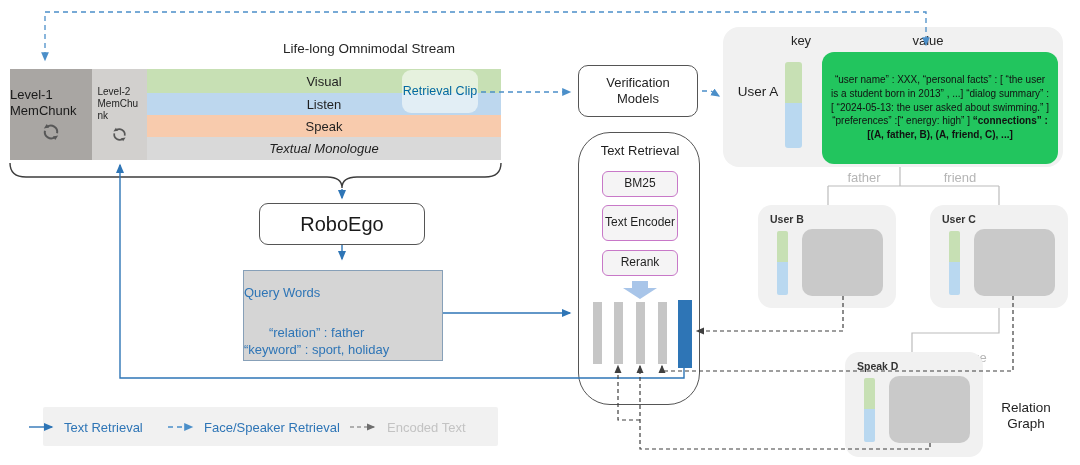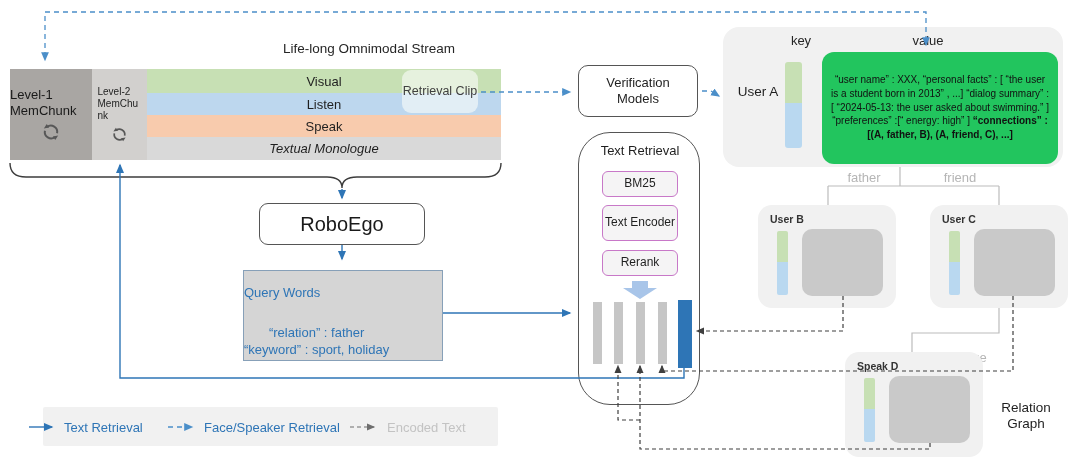--- a/index.html
+++ b/index.html
@@ -14,21 +14,21 @@
   .l1 { left:10px; top:69px; width:82px; height:91px; background:#a9a6a3; font-size:13px; color:#1a1a1a; line-height:1.2; }
   .l2 { left:92px; top:69px; width:55px; height:91px; background:#d2d0ce; font-size:10px; line-height:1.2; }
   .l2 .wrapword { width:44px; overflow-wrap:anywhere; }
   .sync { margin-top:4px; }
   .srow { left:147px; width:354px; display:flex; align-items:center; justify-content:center; font-size:13px; color:#1f1f1f; }
   .r1 { top:69px; height:24px; background:#c7e0b4; }
   .r2 { top:93px; height:22px; background:#bdd7ee; }
   .r3 { top:115px; height:22px; background:#f8cbad; }
   .r4 { top:137px; height:23px; background:#d9d9d9;font-style:italic; }
   .clip { left:402px; top:70px; width:76px; height:43px; background:rgba(248,252,248,0.62); border-radius:9px;
-          color:#404040; font-size:12.5px; line-height:1.25; }
+          color:#0369a1; font-size:12.5px; line-height:1.25; }
 
   .roboego { left:259px; top:203px; width:166px; height:42px; background:#fff; border:1.4px solid #555;
              border-radius:9px; font-size:20px; color:#1a1a1a; }
   .qwords { left:243px; top:270px; width:200px; height:91px; background:#d5d5d5; border:1.4px solid #87a0b8;
             color:#2e75b6; display:flex; flex-direction:column; align-items:flex-start; padding-top:14px; }
   .qwords .qtitle { font-size:13px; }
   .qwords .qlines { margin-top:24px; font-size:13px; line-height:1.32; text-align:center; }
 
   .verif { left:578px; top:65px; width:120px; height:52px; background:#fff; border:1.4px solid #555;
            border-radius:10px; font-size:13px; white-space:pre-line; line-height:1.25; }

